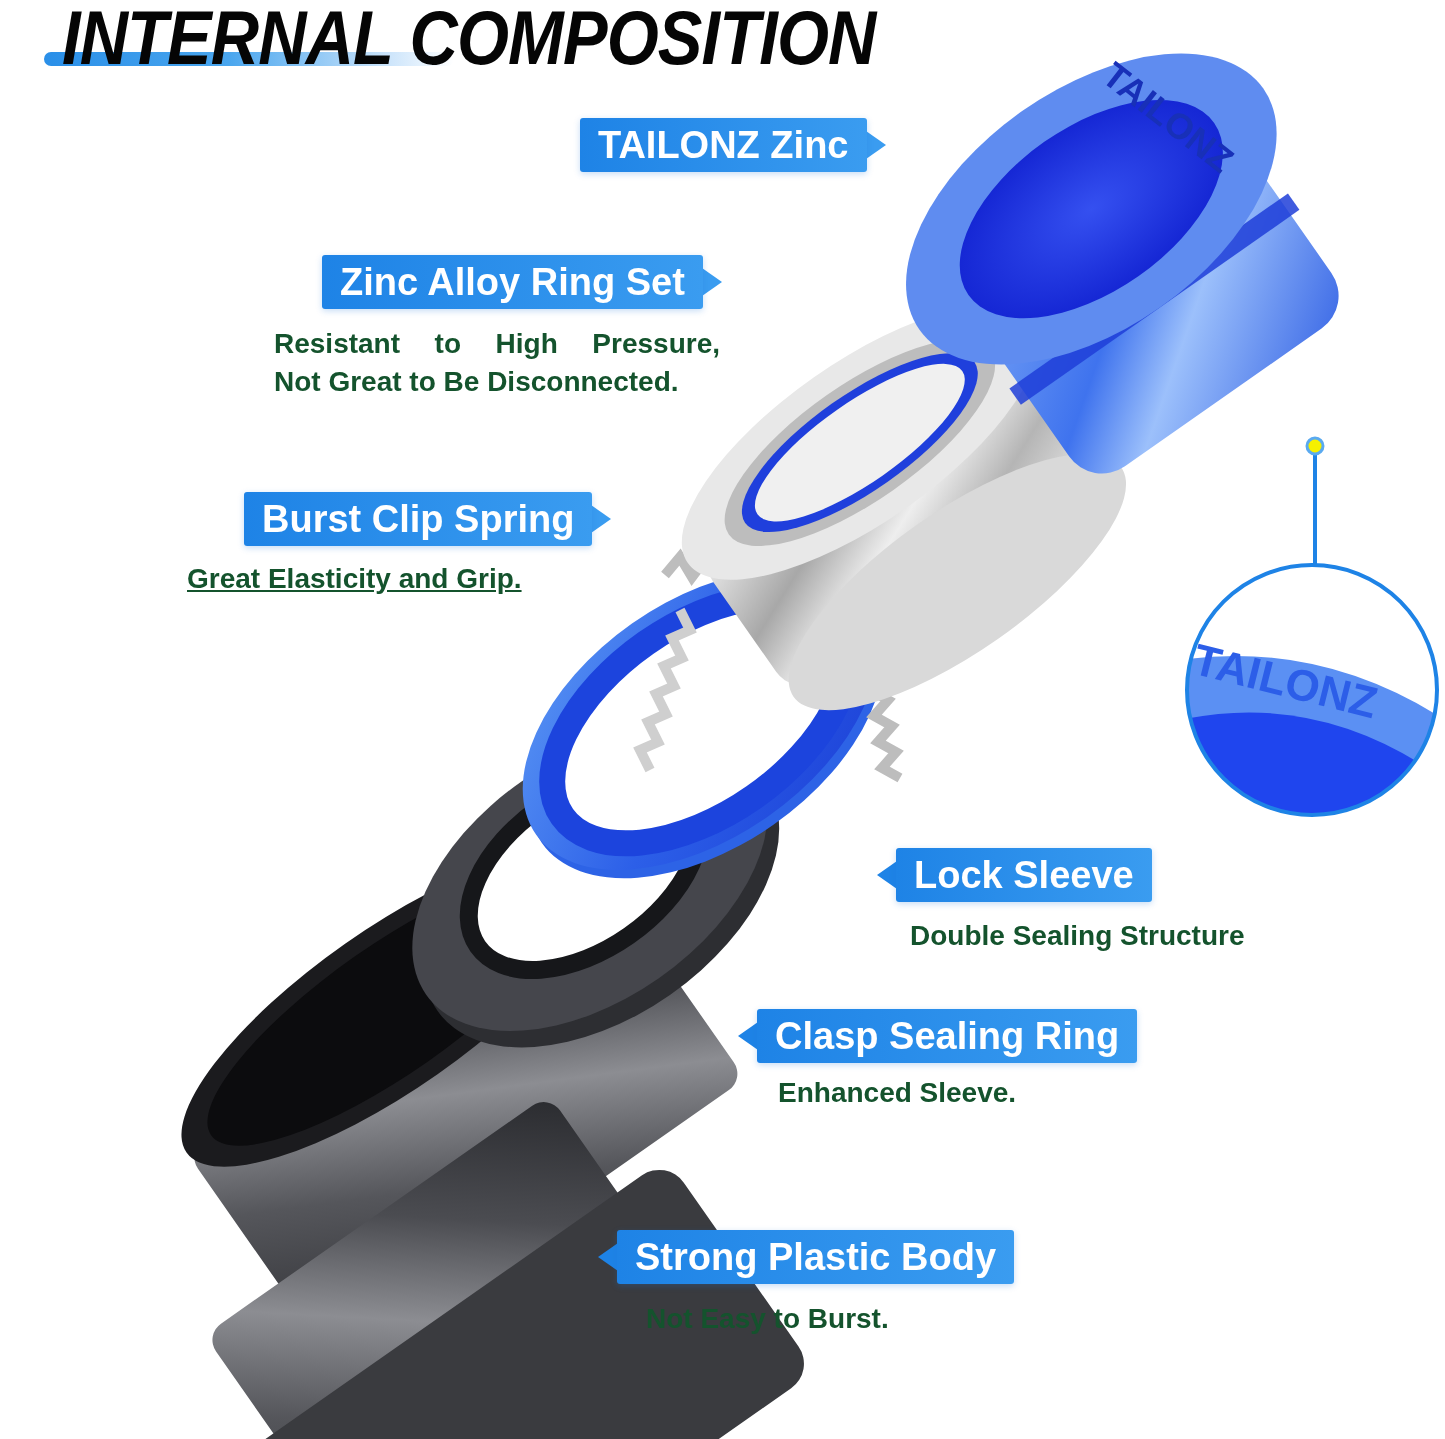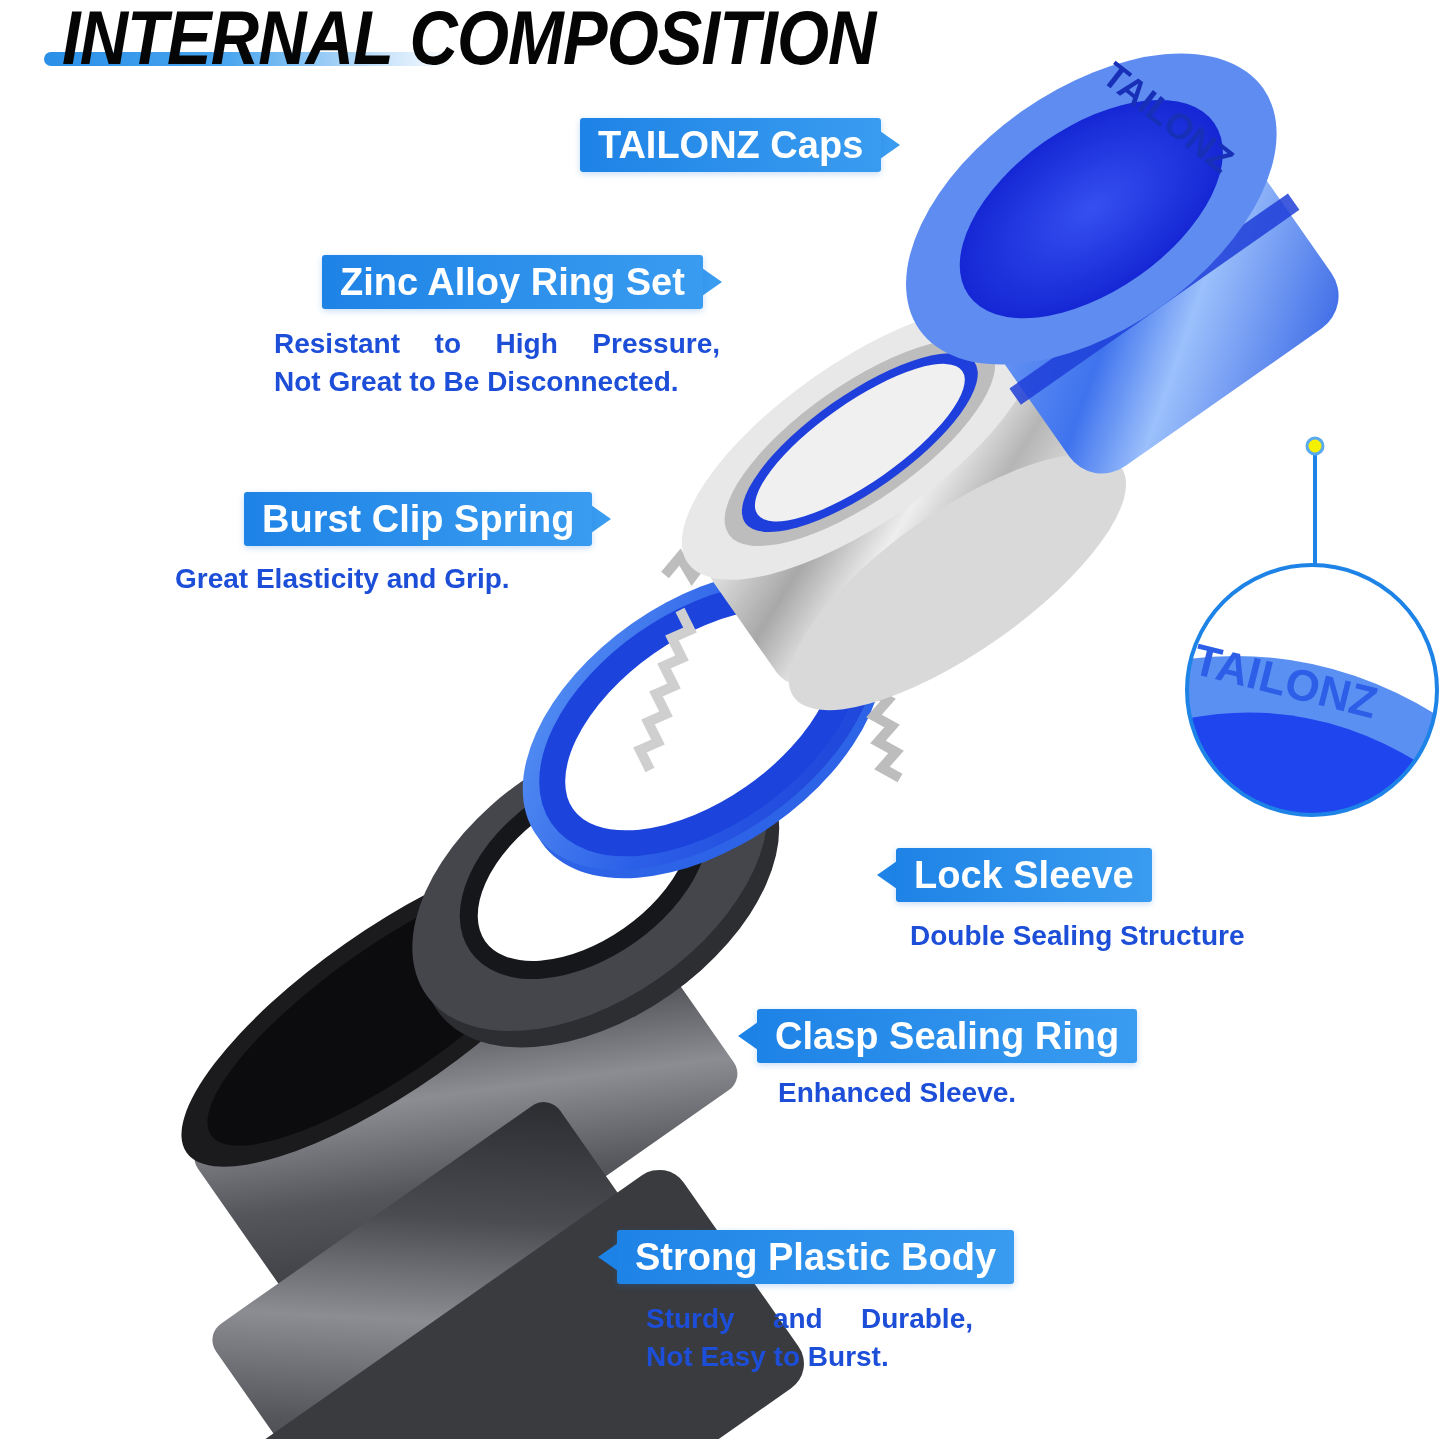--- a/index.html
+++ b/index.html
@@ -13,21 +13,21 @@
 
   .art { position: absolute; left: 0; top: 0; width: 1445px; height: 1439px; }
 
   .label { position: absolute; height: 54px; display: flex; align-items: center; }
   .label .tag { position: relative; background: linear-gradient(90deg, #1e83e6 0%, #3a9cf0 100%); color: #fff; font-weight: bold;
     font-size: 38px; padding: 0 18px; height: 54px; line-height: 54px; border-radius: 3px; white-space: nowrap;
     box-shadow: 0 2px 6px rgba(30,120,220,0.25); }
   .label .arrow-right { width: 0; height: 0; border-top: 14px solid transparent; border-bottom: 14px solid transparent; border-left: 20px solid #3a9cf0; margin-left: -1px; }
   .label .arrow-left { width: 0; height: 0; border-top: 14px solid transparent; border-bottom: 14px solid transparent; border-right: 20px solid #1e83e6; margin-right: -1px; }
 
-  .desc { position: absolute; color: #1d4ed8; font-weight: bold; font-size: 28px; line-height: 38px; }
+  .desc { position: absolute; color: #14532d; font-weight: bold; font-size: 28px; line-height: 38px; }
   .desc .line { display: block; }
   .desc .line.j { text-align: justify; text-align-last: justify; }
 </style>
 </head>
 <body>
 
 <div class="title-wrap">
   <div class="title-underline"></div>
   <div class="title-text">INTERNAL COMPOSITION</div>
 </div>
@@ -118,38 +118,38 @@
   <g clip-path="url(#calloutClip)">
     <rect x="1180" y="560" width="270" height="270" fill="#ffffff"></rect>
     <path d="M1180 660 Q1320 640 1445 720 L1445 830 L1180 830 Z" fill="#5b90f3"></path>
     <path d="M1180 720 Q1320 690 1445 780 L1445 830 L1180 830 Z" fill="#1f45ee"></path>
     <text x="1190" y="700" font-family="Liberation Sans, sans-serif" font-weight="bold" font-size="44" fill="#2c5ee8" transform="rotate(14 1300 690)">TAILONZ</text>
   </g>
   <circle cx="1312" cy="690" r="125" fill="none" stroke="#1e83e6" stroke-width="4"></circle>
 </svg>
 
 <div class="label" style="left:580px; top:118px;">
-  <div class="tag">TAILONZ Caps</div>
+  <div class="tag">TAILONZ Zinc</div>
   <div class="arrow-right"></div>
 </div>
 
 <div class="label" style="left:322px; top:255px;">
   <div class="tag">Zinc Alloy Ring Set</div>
   <div class="arrow-right"></div>
 </div>
 <div class="desc" style="left:274px; top:325px; width:446px;">
   <span class="line j">Resistant to High Pressure,</span>
   <span class="line">Not Great to Be Disconnected.</span>
 </div>
 
 <div class="label" style="left:244px; top:492px;">
   <div class="tag">Burst Clip Spring</div>
   <div class="arrow-right"></div>
 </div>
-<div class="desc" style="left:175px; top:560px;">
+<div class="desc" style="left:187px; top:560px;text-decoration:underline;">
   <span class="line">Great Elasticity and Grip.</span>
 </div>
 
 <div class="label" style="left:877px; top:848px;text-align:center;">
   <div class="arrow-left"></div>
   <div class="tag">Lock Sleeve</div>
 </div>
 <div class="desc" style="left:910px; top:917px;">
   <span class="line">Double Sealing Structure</span>
 </div>
@@ -160,15 +160,14 @@
 </div>
 <div class="desc" style="left:778px; top:1074px; width:406px;">
   <span class="line">Enhanced Sleeve.</span>
 </div>
 
 <div class="label" style="left:598px; top:1230px;">
   <div class="arrow-left"></div>
   <div class="tag">Strong Plastic Body</div>
 </div>
 <div class="desc" style="left:646px; top:1300px; width:327px;">
-  <span class="line j">Sturdy and Durable,</span>
   <span class="line">Not Easy to Burst.</span>
 </div>
 
 </body></html>

